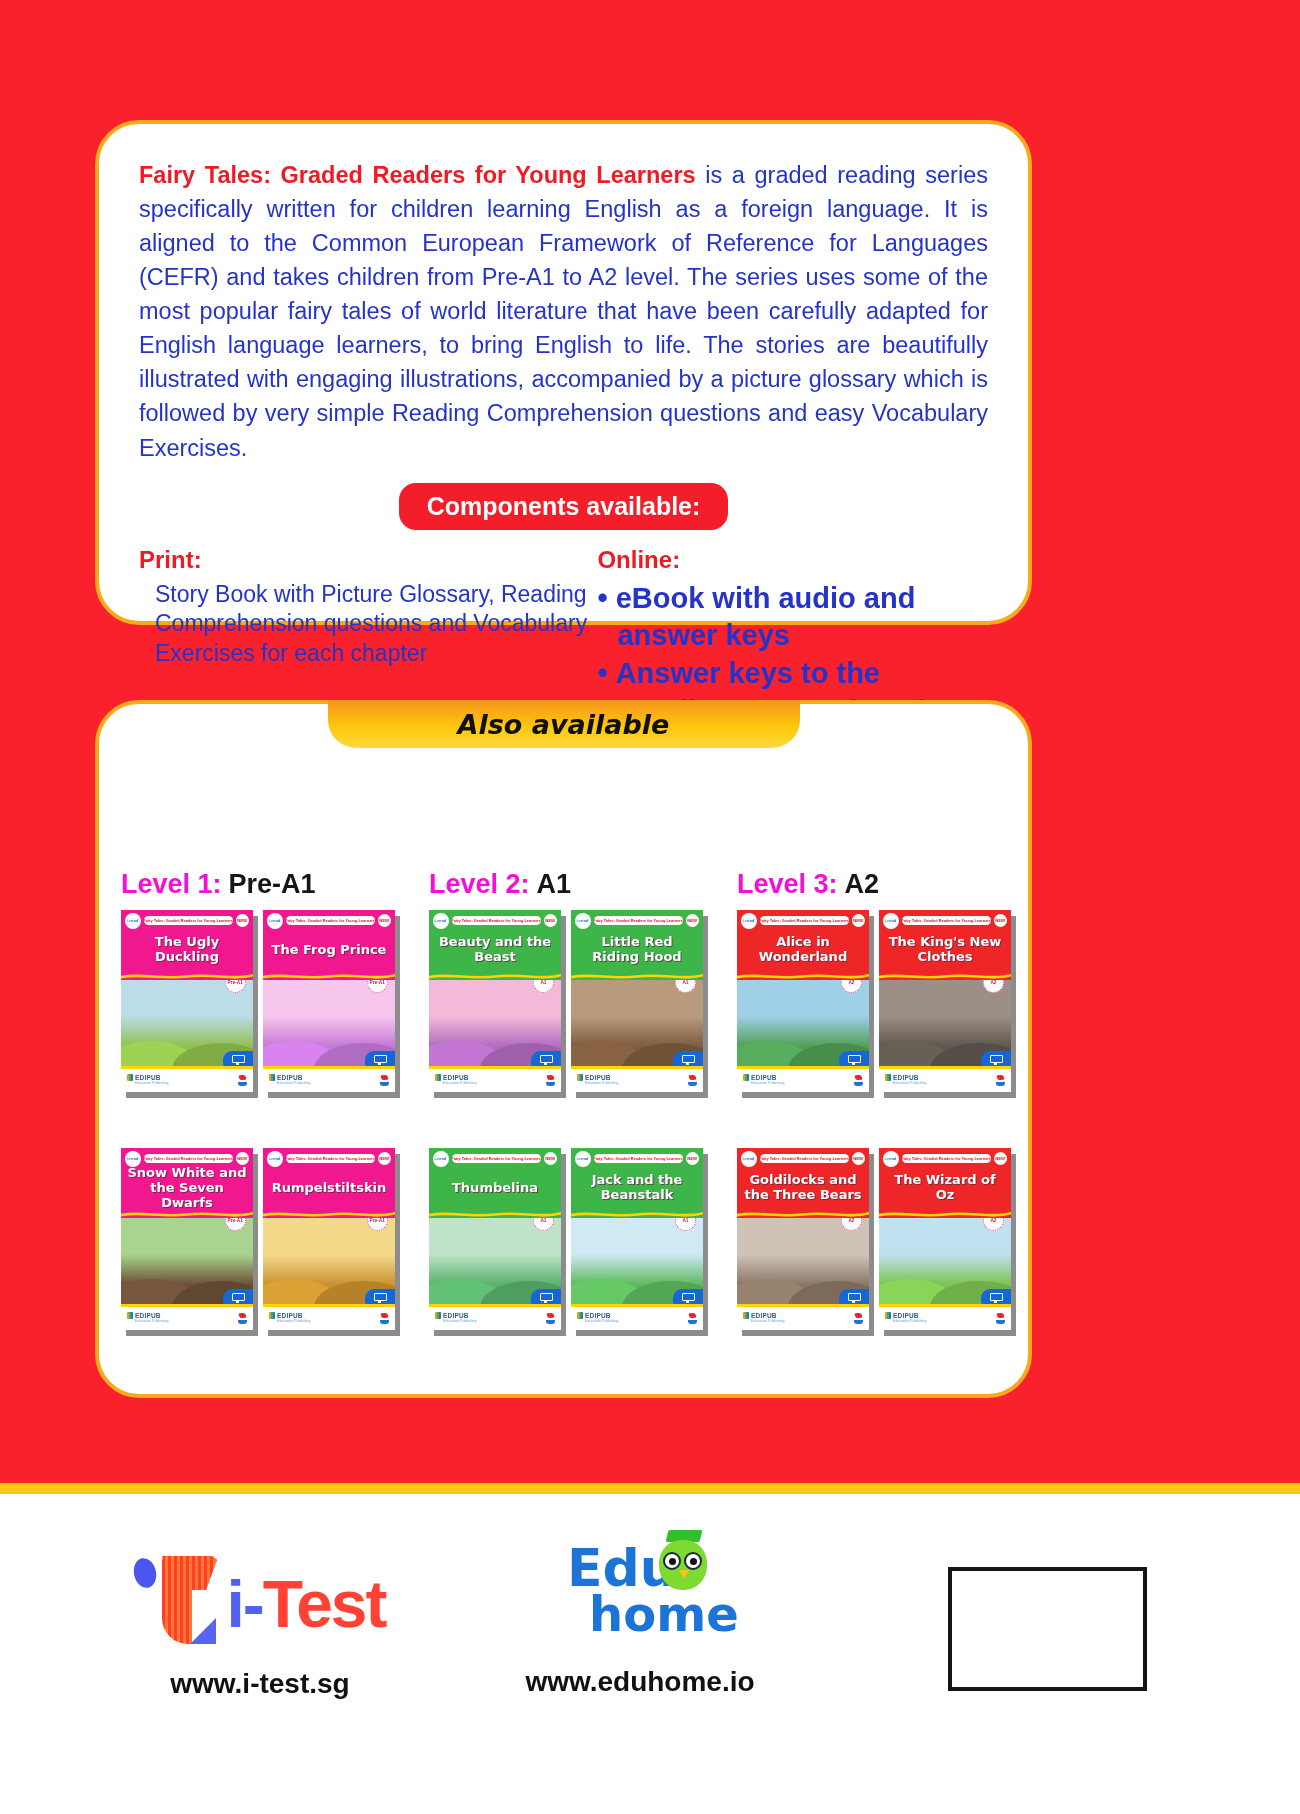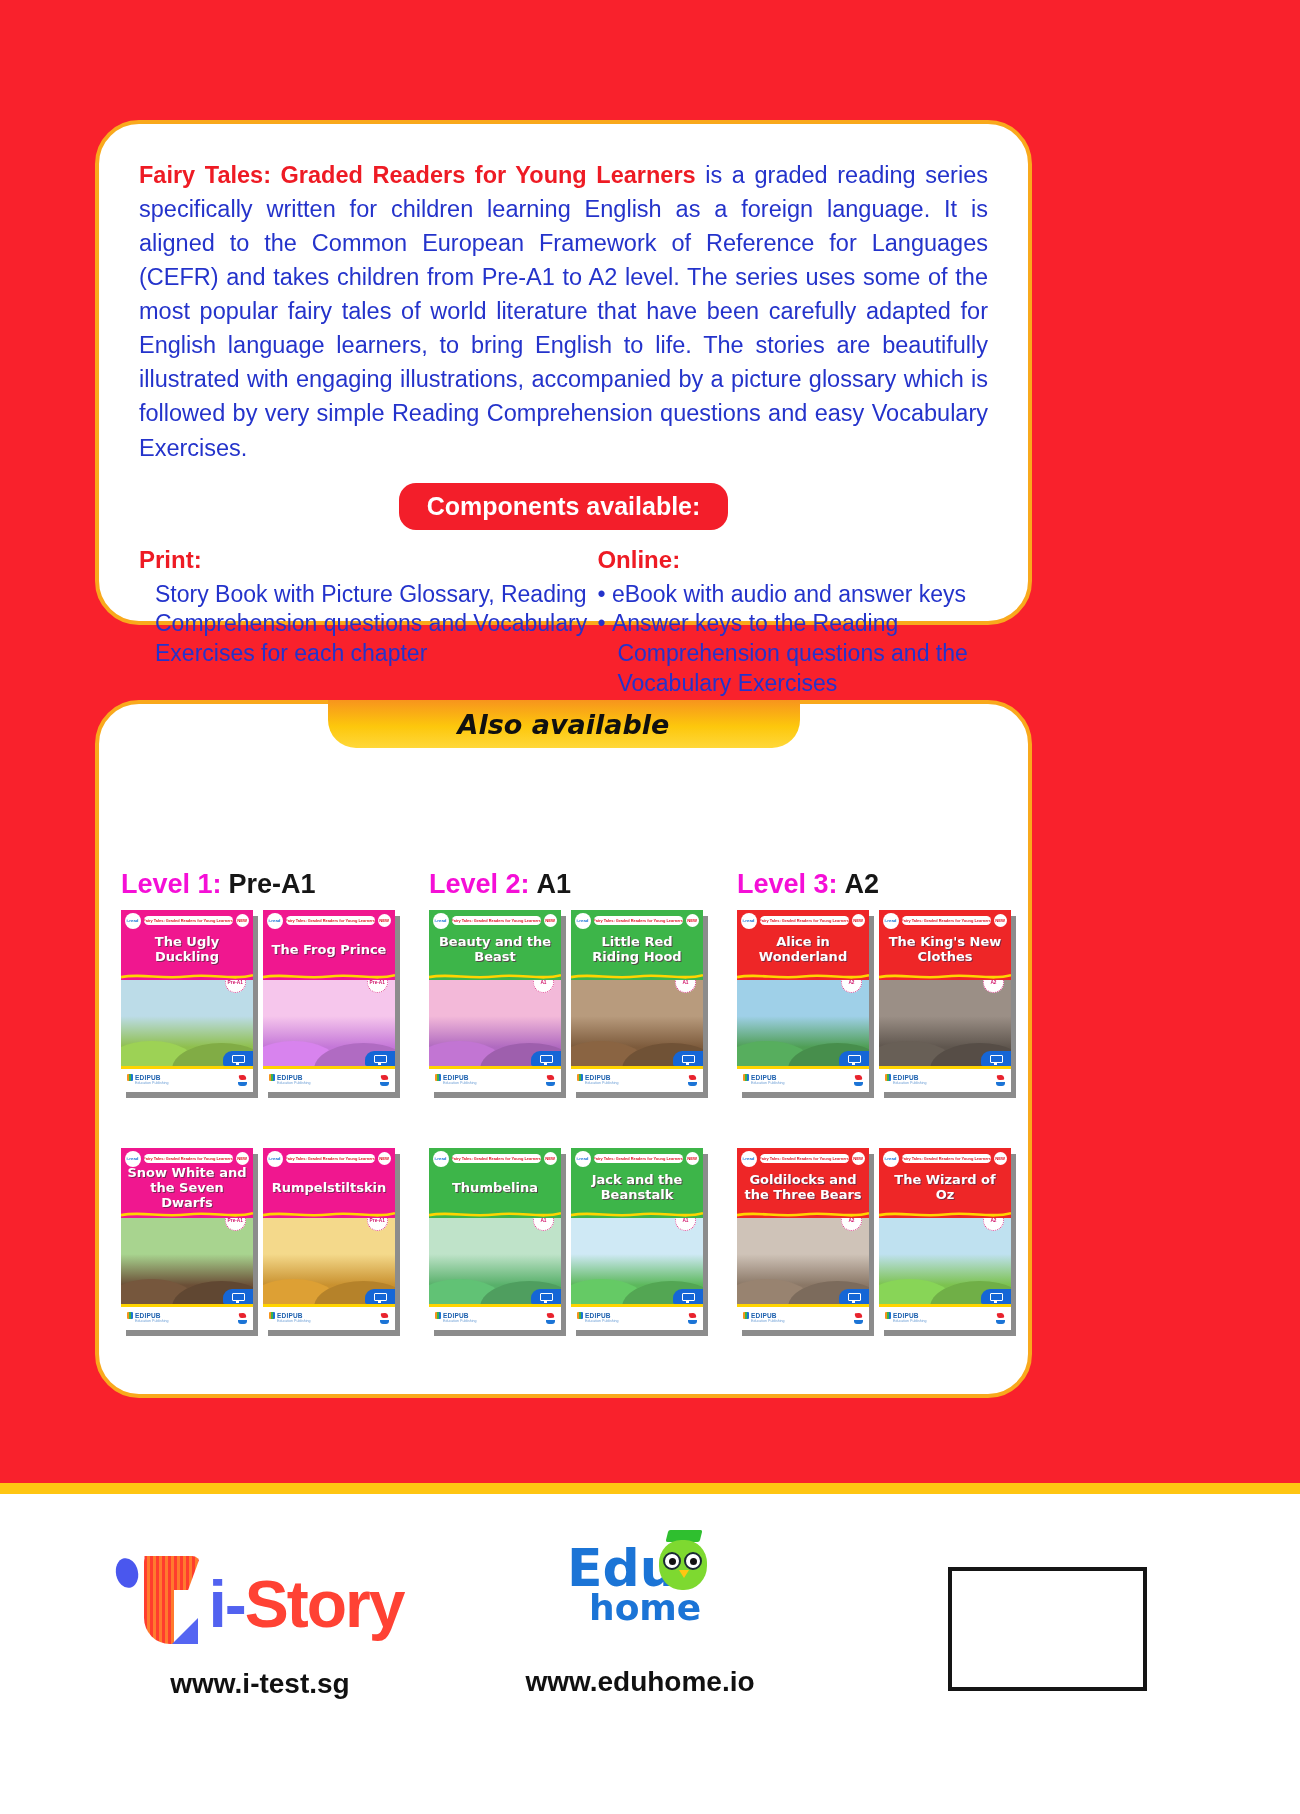--- a/index.html
+++ b/index.html
@@ -12,21 +12,21 @@
   .card-top{left:95px;top:120px;width:937px;height:505px;padding:34px 40px 16px;}
   .intro{margin:0;font-size:23.5px;line-height:1.45;color:#2433CB;text-align:justify;}
   .intro b{color:#EE1B24;font-weight:bold;}
   .pill{display:block;width:max-content;margin:18px auto 0;background:#F31E2A;color:#ffffff;
         font-weight:bold;font-size:25px;padding:9px 28px;border-radius:17px;}
   .cols{display:flex;margin-top:16px;}
   .col h3{color:#EE1B24;font-size:24px;margin:0 0 6px;font-weight:bold;}
   .col-print{width:54%;}
   .col-online{width:46%;}
   .col-print p{margin:0;padding-left:16px;color:#2433CB;font-size:23px;line-height:1.3;}
-  .col-online ul{margin:0;padding:0;list-style:none;color:#2433CB;font-size:23px;line-height:1.3;}
+  .col-online ul{margin:0;padding:0;list-style:none;color:#2433CB;font-size:29px;line-height:1.3;font-weight:bold;}
   .col-online li{padding-left:20px;text-indent:-20px;}
   .col-online li::before{content:"\2022\00a0";}
 
   
   .card-bottom{left:95px;top:700px;width:937px;height:698px;}
   .banner{position:absolute;top:-4px;left:50%;transform:translateX(-50%);width:472px;height:48px;
           background:linear-gradient(180deg,#F7941D 0%,#FDC70C 55%,#FFD83A 100%);
           border-radius:0 0 28px 28px;display:flex;align-items:center;justify-content:center;
           font-size:27px;font-weight:bold;font-style:italic;color:#101010;font-family:"DejaVu Sans",sans-serif;}
   .levels{position:absolute;left:0;top:164px;width:100%;display:flex;padding:0 22px;gap:34px;box-sizing:border-box;}
@@ -101,21 +101,21 @@
   .itm-tri{position:absolute;left:56px;top:62px;width:0;height:0;border-left:26px solid transparent;border-bottom:26px solid #5565F2;}
   .itest-word{font-size:66px;font-weight:bold;letter-spacing:-2px;line-height:1;}
   .it-blue{color:#5262F0;}
   .it-red{color:#FF4234;}
   .logo-url{margin-top:8px;font-size:28px;font-weight:bold;color:#111;}
 
   .eduhome{position:absolute;left:505px;top:1538px;width:270px;text-align:center;}
   .edu-logo{position:relative;height:122px;}
   .edu-word-top{position:absolute;left:62px;top:4px;font-size:52px;font-weight:bold;color:#1B74D6;
          font-family:"DejaVu Sans",sans-serif;line-height:1;}
-  .edu-word-bottom{position:absolute;left:84px;top:52px;font-size:36px;font-weight:bold;color:#1B74D6;
+  .edu-word-bottom{position:absolute;left:84px;top:52px;font-size:48px;font-weight:bold;color:#1B74D6;
          font-family:"DejaVu Sans",sans-serif;line-height:1;}
   .owl{position:absolute;left:150px;top:-8px;width:56px;height:64px;}
   .owl-cap{position:absolute;left:12px;top:0;width:34px;height:12px;background:#2FBF2F;transform:skewX(-14deg);border-radius:2px;}
   .owl-body{position:absolute;left:4px;top:10px;width:48px;height:50px;background:#7ED930;border-radius:46% 46% 48% 48%;}
   .owl-eye{position:absolute;top:22px;width:18px;height:18px;background:#fff;border:2px solid #1a2a33;border-radius:50%;box-sizing:border-box;}
   .owl-eye.l{left:8px;} .owl-eye.r{left:29px;}
   .owl-eye::after{content:"";position:absolute;left:4px;top:4px;width:7px;height:7px;background:#111;border-radius:50%;}
   .owl-beak{position:absolute;left:24px;top:40px;width:0;height:0;border-left:5px solid transparent;border-right:5px solid transparent;border-top:8px solid #FFC612;}
   .eduhome .logo-url{margin-top:6px;}
 
@@ -656,21 +656,21 @@
   <div class="bottom-white"></div>
 
   <div class="itest">
     <div class="itest-row">
       <span class="itest-mark">
         <span class="itm-dot"></span>
           <span class="itm-bar"></span>
           <span class="itm-flag"></span>
           <span class="itm-tri"></span>
       </span>
-      <span class="itest-word"><span class="it-blue">i-</span><span class="it-red">Story</span></span>
+      <span class="itest-word"><span class="it-blue">i-</span><span class="it-red">Test</span></span>
     </div>
     <div class="logo-url">www.i-test.sg</div>
   </div>
 
   <div class="eduhome">
     <div class="edu-logo">
       <span class="edu-word-top">Edu</span>
       <span class="owl">
         <span class="owl-cap"></span>
           <span class="owl-body"></span>

